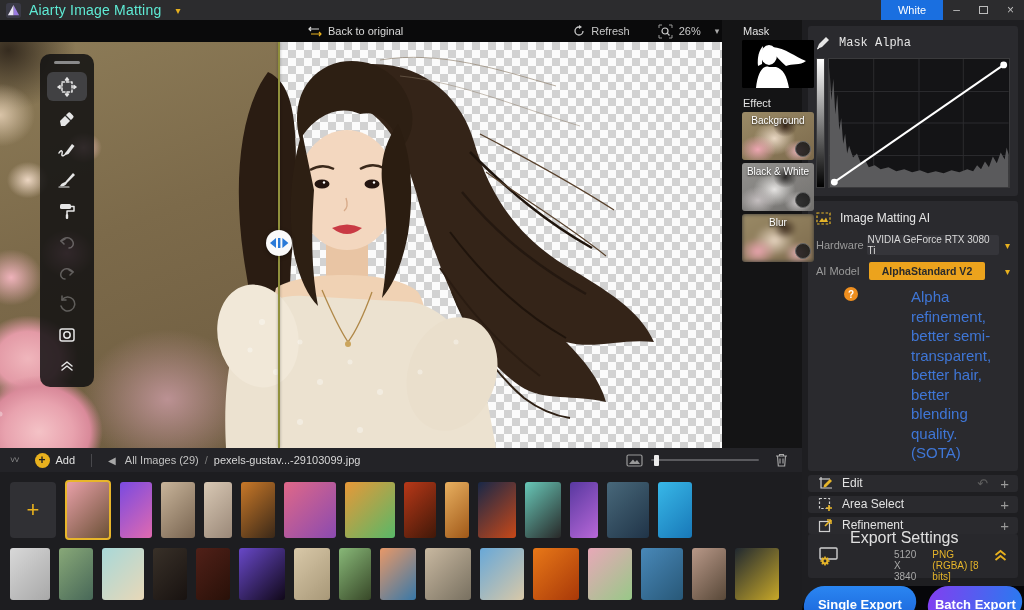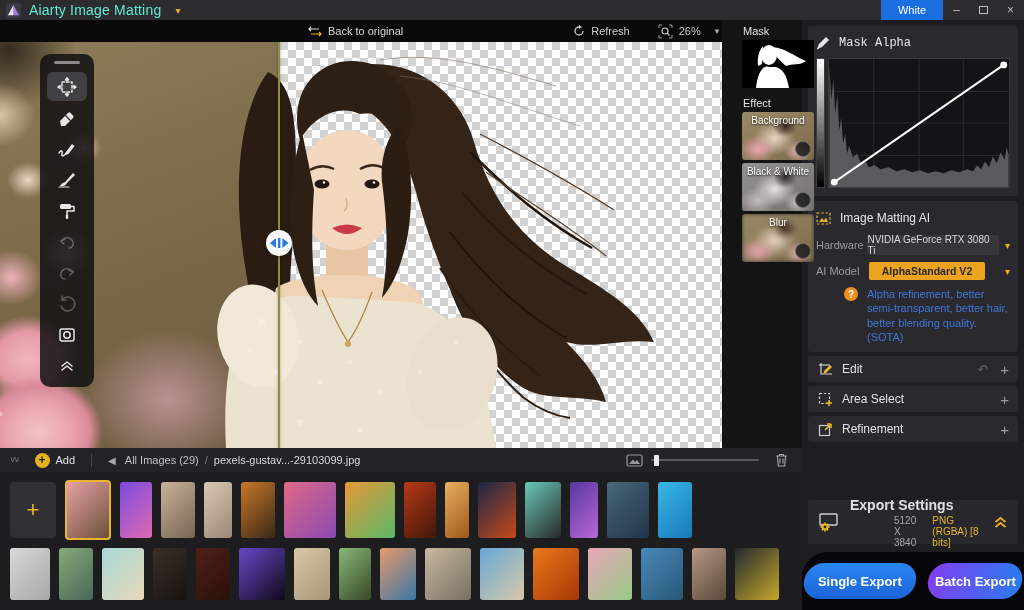--- a/index.html
+++ b/index.html
@@ -94,33 +94,33 @@
   #hist-box { width:182px; height:130px; background:#141416; border:1px solid #3a3a3c; }
 
   #ai-card { margin-top:5px; padding:7px 8px 8px; }
   .ai-row { display:flex; align-items:center; margin-top:7px; }
   .ai-label { width:54px; color:#9a9a9a; font-size:11px; }
   #hardware-select { width:138px; height:20px; background:#35353a; border-radius:2px; color:#d8d8d8; font-size:10px; display:flex; align-items:center; justify-content:center; }
   .yellow-chevron { color:#e8b11e; font-size:10px; margin-left:6px; }
   #model-pill { width:118px; height:18px; background:#eca31d; border-radius:2px; color:#2a2a2a; font-size:10.5px; font-weight:bold; display:flex; align-items:center; justify-content:center; margin-right:14px; }
   #hint-row { display:flex; gap:9px; margin-top:7px; align-items:flex-start; }
   #help-badge { width:14px; height:14px; border-radius:50%; background:#ef8f1f; color:#fff; font-size:10px; font-weight:bold; display:flex; align-items:center; justify-content:center; flex:none; margin-left:28px; }
-  #ai-hint { color:#3f76d6; font-size:11px; line-height:1.3; width:158px; }
+  #ai-hint { color:#3f76d6; font-size:15px; line-height:1.3; width:158px;margin-left:44px; }
 
   .section-row { height:26px; margin-top:4px; display:flex; align-items:center; padding:0 9px; color:#e2e2e2; font-size:12px; }
   .section-row .sec-icon { width:16px; display:flex; justify-content:center; margin-right:9px; }
   .section-row .grow { flex:1; }
   .sec-undo { color:#5f5f5f; font-size:13px; margin-right:12px; }
   .sec-plus { color:#9a9a9a; font-size:15px; }
 
   #rp-spacer { flex:1; }
 
   #export-card { height:44px; margin-bottom:8px; padding:5px 10px; display:flex; align-items:center; gap:10px; background:#28282c; }
   #export-info { flex:1; }
-  #export-title { color:#e0e0e0; font-size:14px;font-weight:bold; }
+  #export-title { color:#e0e0e0; font-size:16px; }
   #export-meta { display:flex; gap:7px; margin-top:2px; font-size:10px; }
   #export-res { color:#a8a8a8;margin-left:44px; }
   #export-format { color:#e6b52a; }
   #export-collapse { color:#e8b11e; }
 
   #export-blob { height:58px; background:#060609; border-top-left-radius:26px; display:flex; align-items:center; justify-content:center; gap:12px; }
   .export-btn { height:36px; border-radius:18px; transform:skewX(-8deg); display:flex; align-items:center; justify-content:center; color:#fff; font-size:13px; font-weight:bold; }
   .export-btn > span { transform:skewX(8deg); }
   #single-export { width:112px; background:linear-gradient(180deg,#2a86f2,#1b63d8); }
   #batch-export { width:94px; background:linear-gradient(90deg,#8040f0,#2a7af0); }

